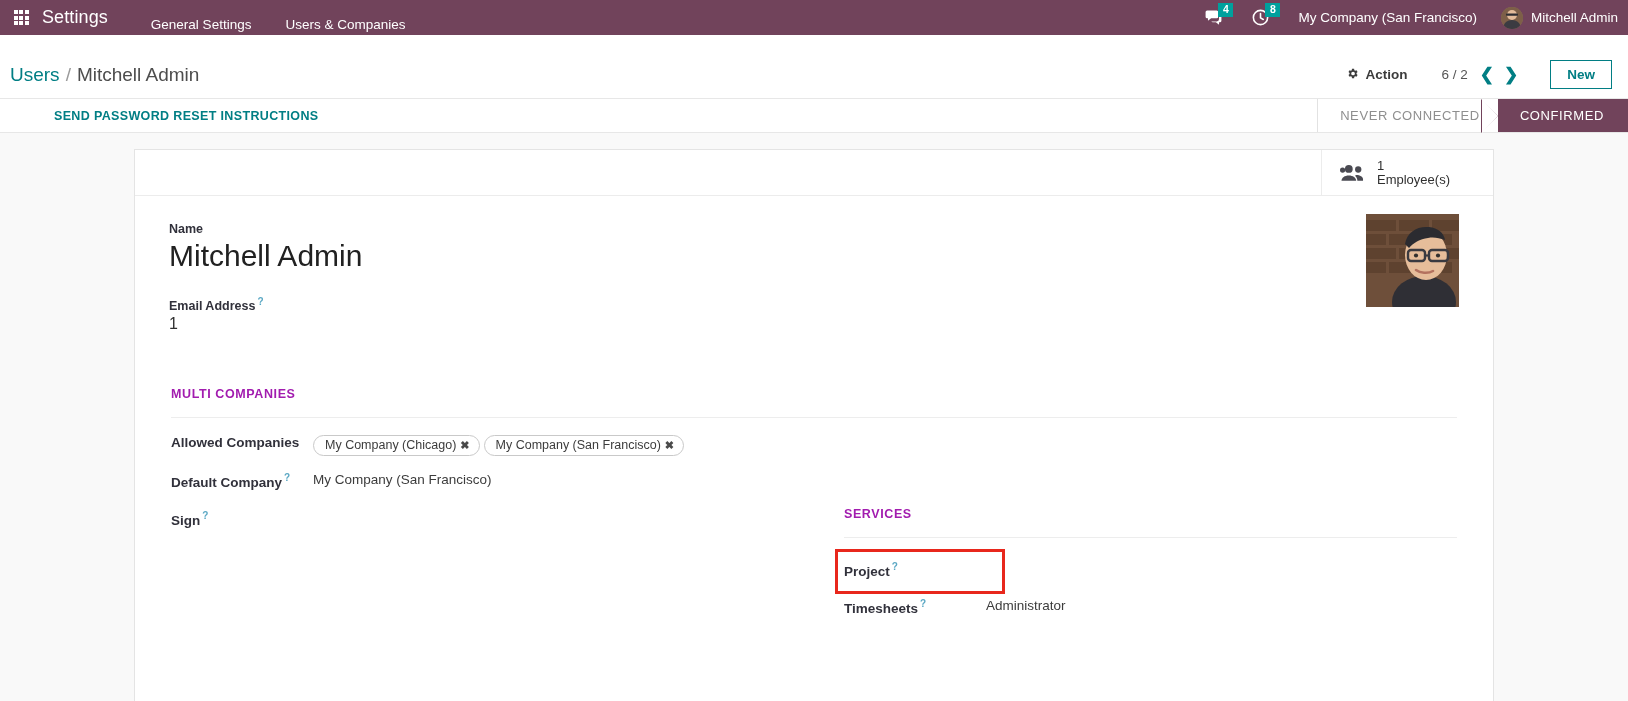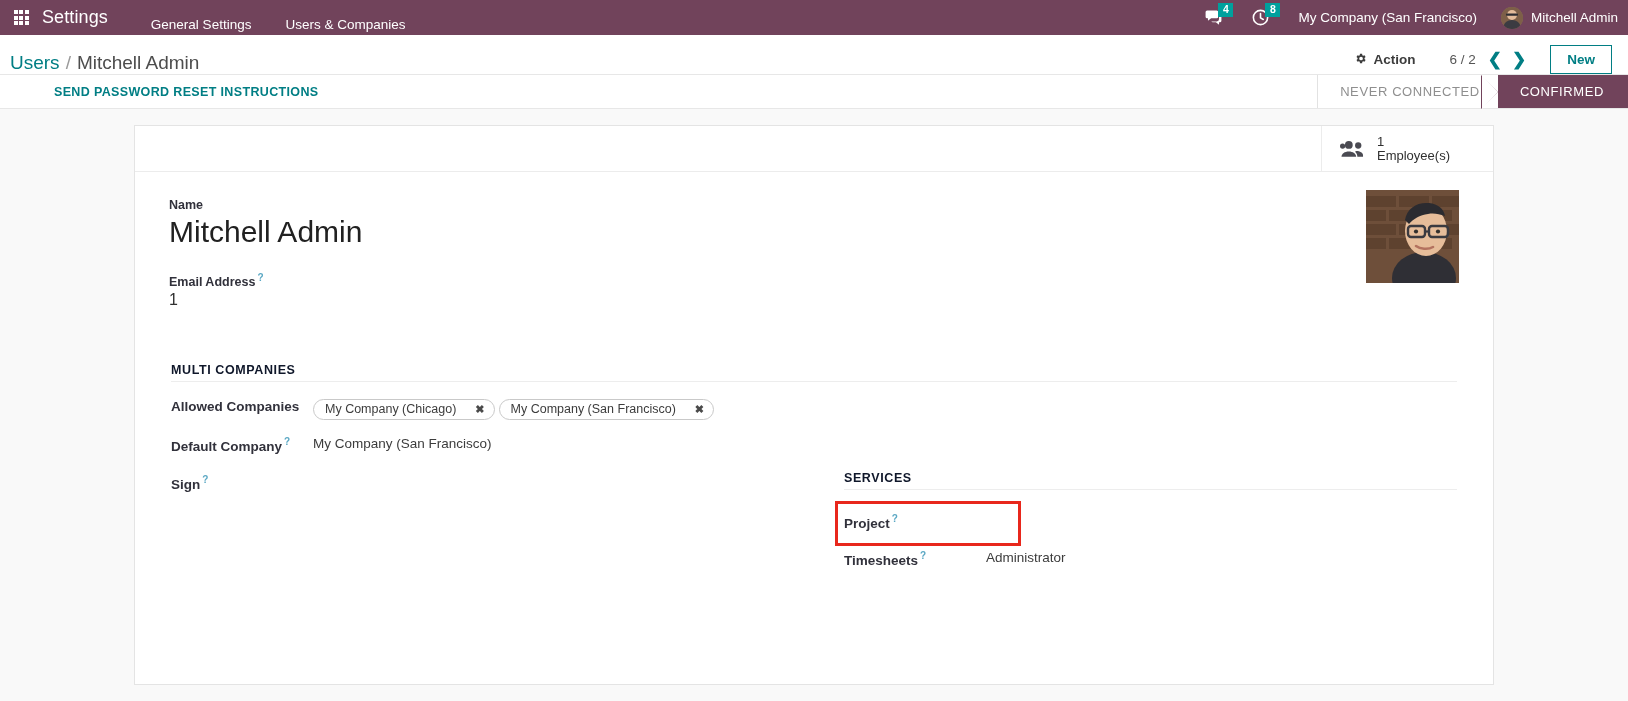--- a/index.html
+++ b/index.html
@@ -104,23 +104,23 @@
     background: #8a6f5a;
     position: relative;
   }
   .avatar-sm .sk { position:absolute; left:0; top:0; width:100%; height:100%; }
   .nav-user-name { font-size: 13.5px; white-space: nowrap; }
 
   
   .control-panel {
     background: #ffffff;
     border-bottom: 1px solid #e7e7e7;
-    height: 40px;
-    display: flex;
-    align-items: flex-end;
+    height: 64px;
+    display: flex;
+    align-items: center;
     padding: 16px 16px 0 10px;
     position: relative;
     z-index: 20;
   }
   .breadcrumb {
     font-size: 19px;
     color: #5a5a5a;
     display: flex;
     align-items: baseline;
     gap: 6px;
@@ -161,21 +161,21 @@
   }
   .new-btn {
     border: 1px solid #017e84;
     color: #017e84;
     background: #ffffff;
     font-size: 13.5px;
     font-weight: bold;
     padding: 6px 16px;
     cursor: pointer;
     border-radius: 0;
-    margin-left: 8px;
+    margin-left: 16px;
   }
 
   
   .status-bar {
     background: #ffffff;
     border-bottom: 1px solid #e7e7e7;
     height: 34px;
     display: flex;
     align-items: stretch;
     position: relative;
@@ -341,23 +341,23 @@
     border-color: #dfdfdf;
     border-top: 2px solid #4a4a52;
     padding-top: 9px;
   }
   .nb-page { padding: 26px 2px 0 2px; }
 
   .group-title {
     font-size: 12.5px;
     font-weight: bold;
     letter-spacing: 0.6px;
-    color: #0f172a;
+    color: #a21caf;
     text-transform: uppercase;
-    padding-bottom: 4px;
+    padding-bottom: 16px;
     border-bottom: 1px solid #ededed;
     margin-bottom: 14px;
   }
   .fieldrow {
     display: flex;
     align-items: flex-start;
     margin-bottom: 13px;
     min-height: 24px;
   }
   .f-label {
@@ -372,21 +372,21 @@
     font-size: 13.5px;
     color: #3c3c3c;
     padding-top: 3px;
     display: flex;
     flex-wrap: wrap;
     gap: 4px;
   }
   .tag {
     display: inline-flex;
     align-items: center;
-    gap: 19px;
+    gap: 4px;
     border: 1px solid #c9c9c9;
     border-radius: 12px;
     padding: 2px 9px 3px 11px;
     font-size: 12.5px;
     color: #3c3c3c;
     background: #ffffff;
     white-space: nowrap;
   }
   .tag-x {
     font-size: 11px;
@@ -403,21 +403,21 @@
 
   .highlight-box {
     outline: 3px solid #e8271c;
     outline-offset: 0px;
     display: block;
   }
   .services-project-row {
     position: relative;
     padding: 9px 0 9px 6px;
     margin-left: -6px;
-    width: 180px;
+    width: 164px;
     margin-bottom: 4px;
   }
   .services-project-row .f-label { padding-top: 0; }
 </style>
 </head>
 <body>
 
 <div class="navbar">
   <div class="apps-menu-icon">
     <span class="grid-glyph">

